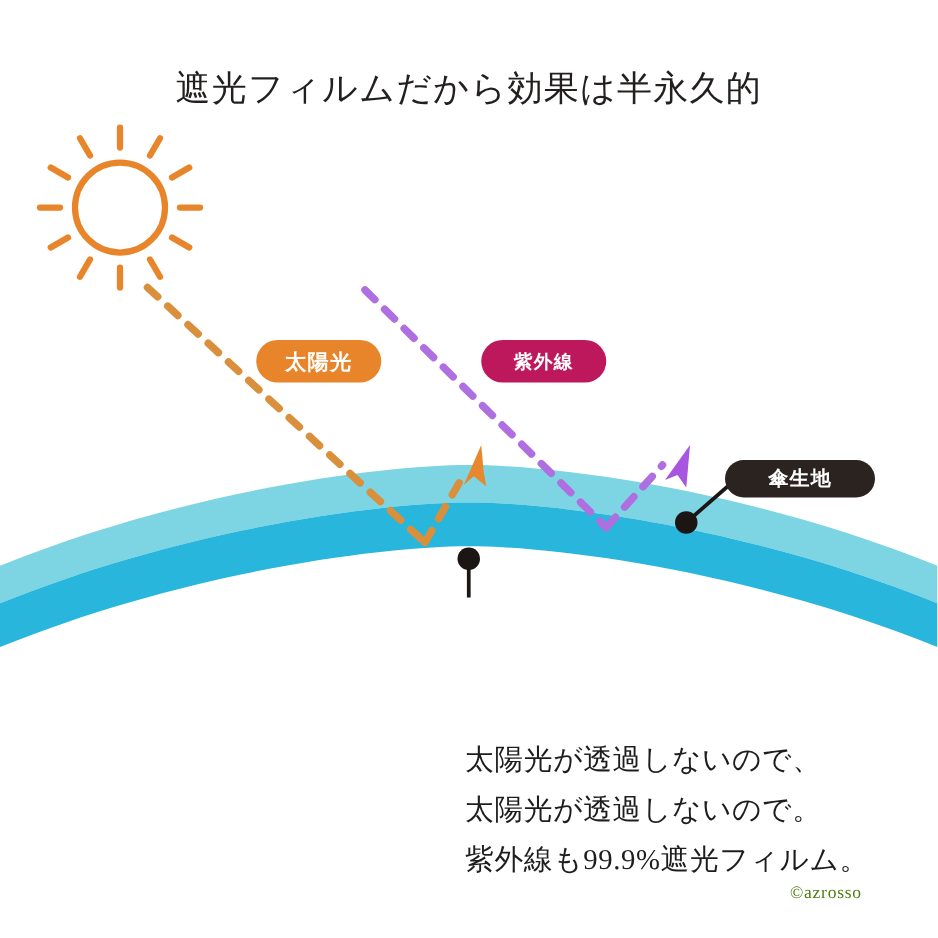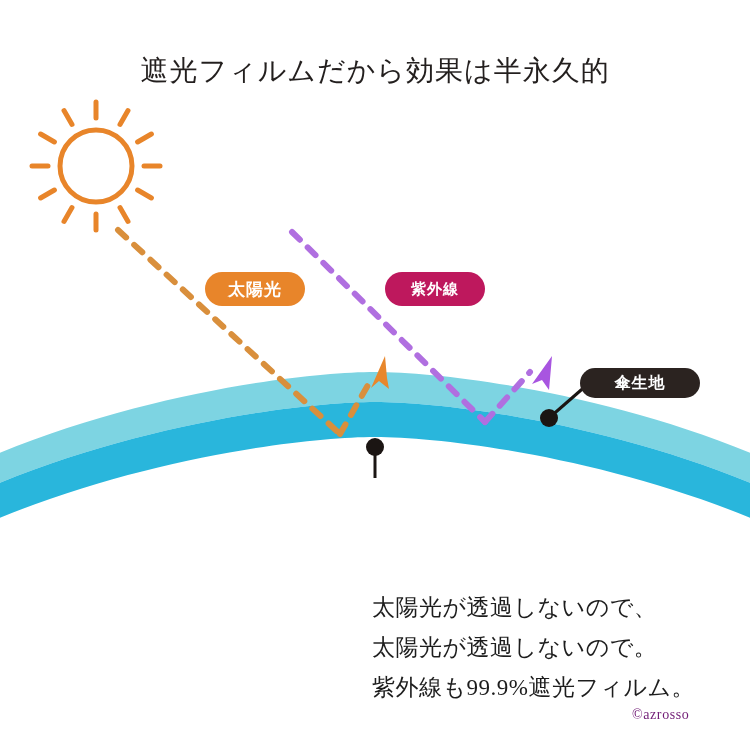--- a/index.html
+++ b/index.html
@@ -99,21 +99,21 @@
     white-space: nowrap;
     margin-top: 32px;
   }
   .body-text div { white-space: nowrap; }
   .watermark {
     position: absolute;
     left: 632px;
     top: 707px;
     font-family: "Liberation Serif", "DejaVu Serif", serif;
     font-size: 14px;
-    color: #701a75;
+    color: #4d7c0f;
     letter-spacing: 0.6px;
     white-space: nowrap;
   }
 </style>
 </head>
 <body>
 
 <div id="stage">
 
   <svg id="art" viewBox="0 0 750 750">

